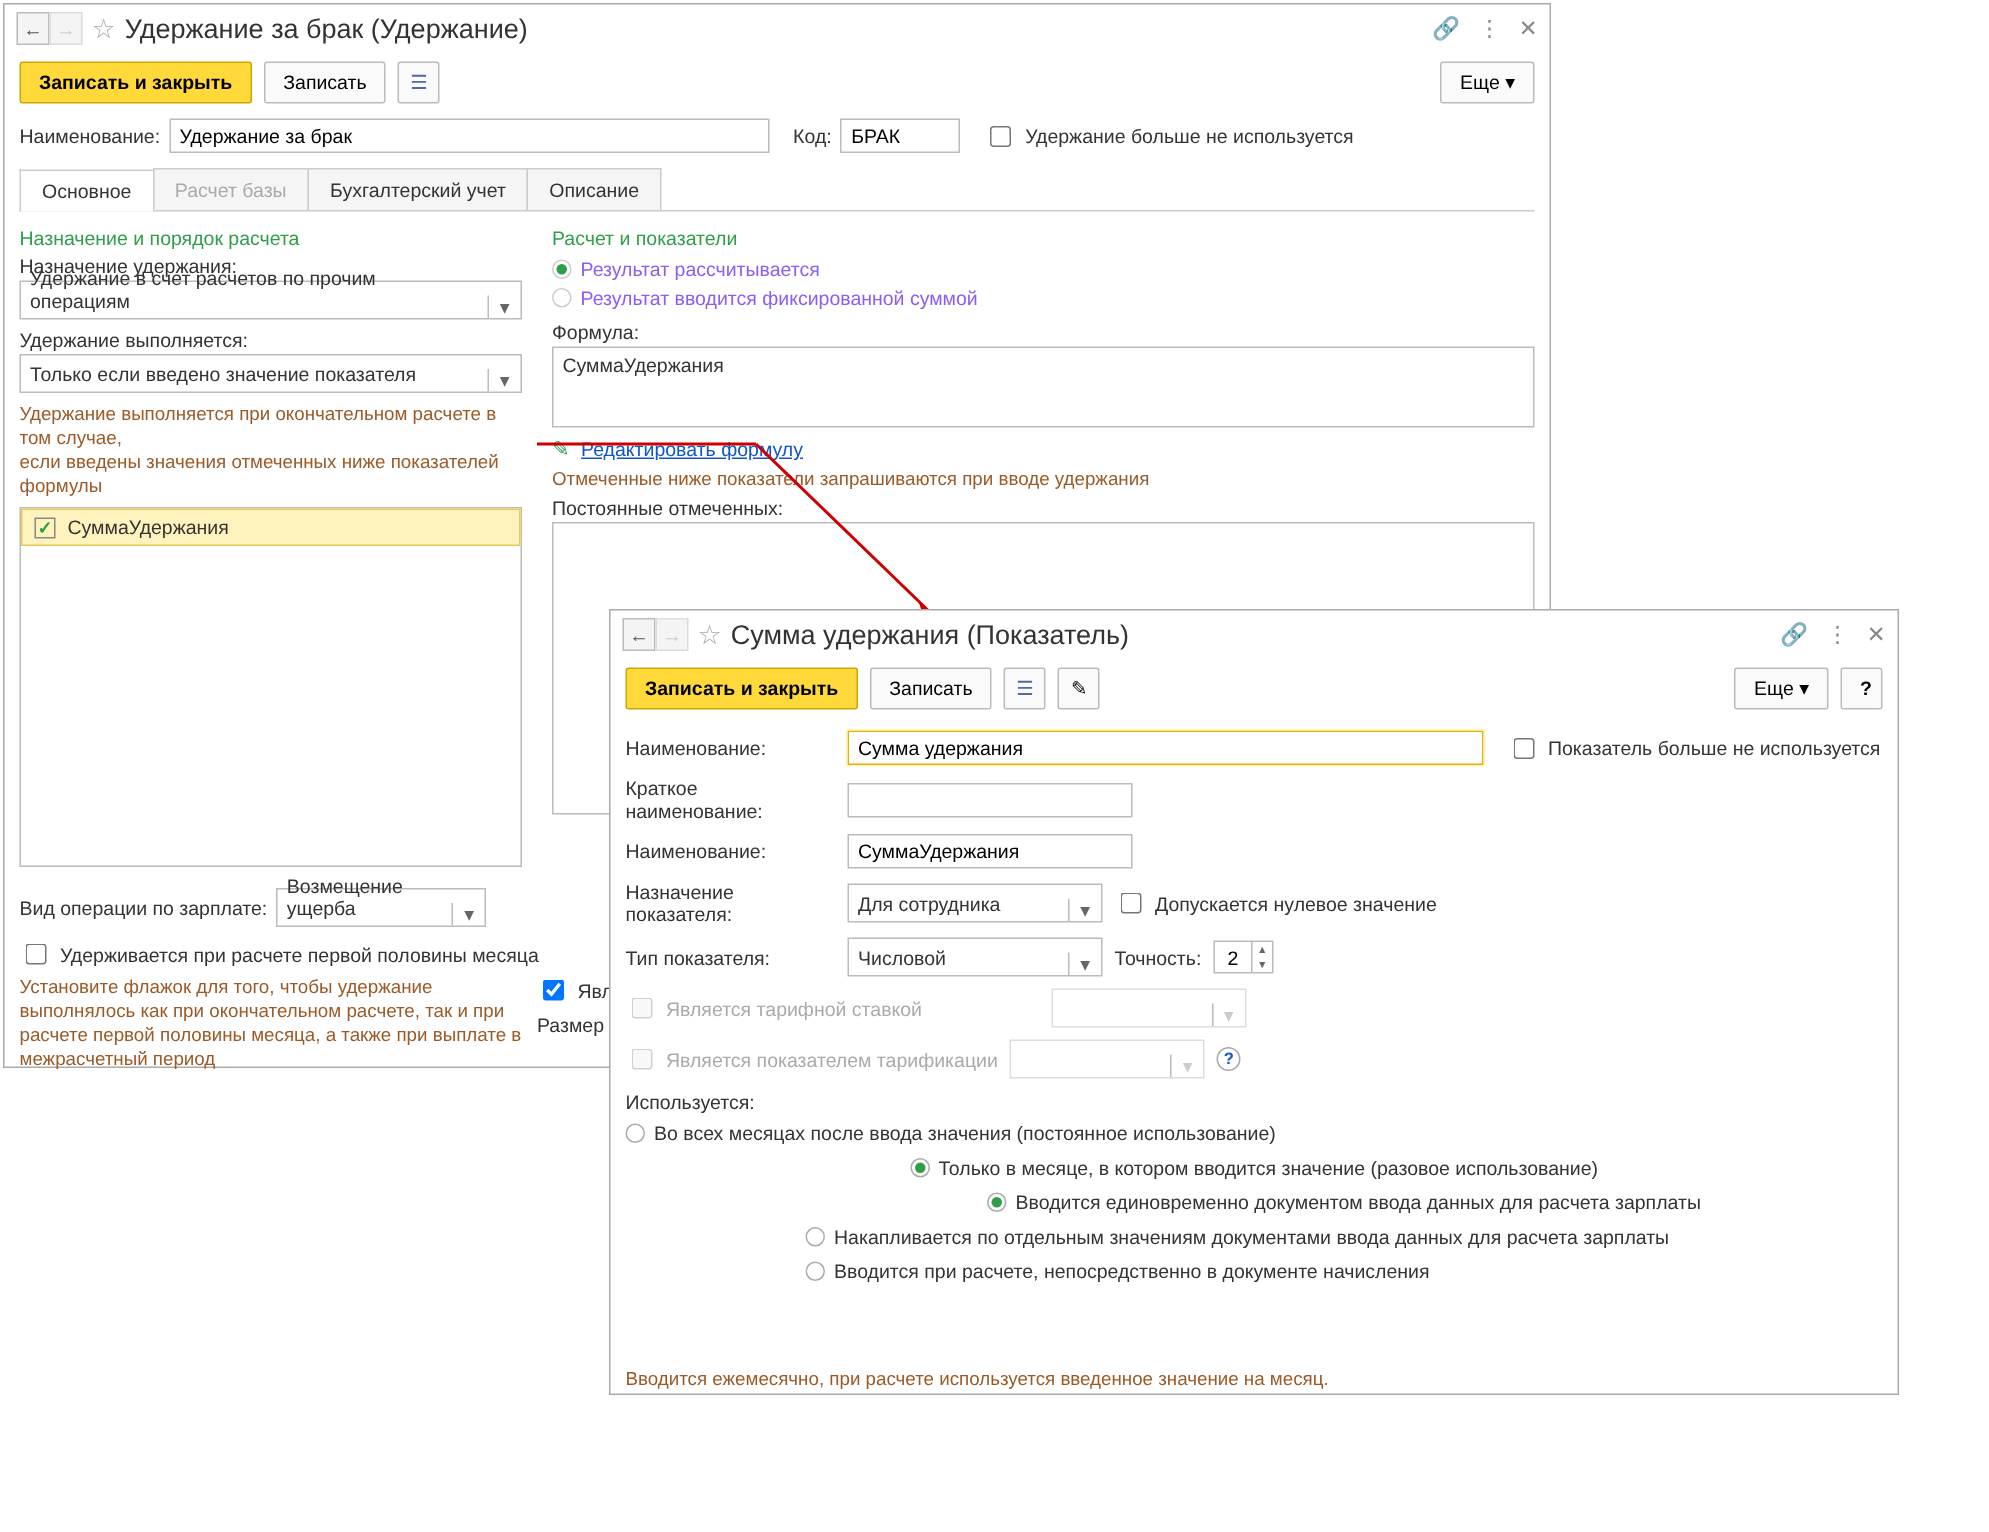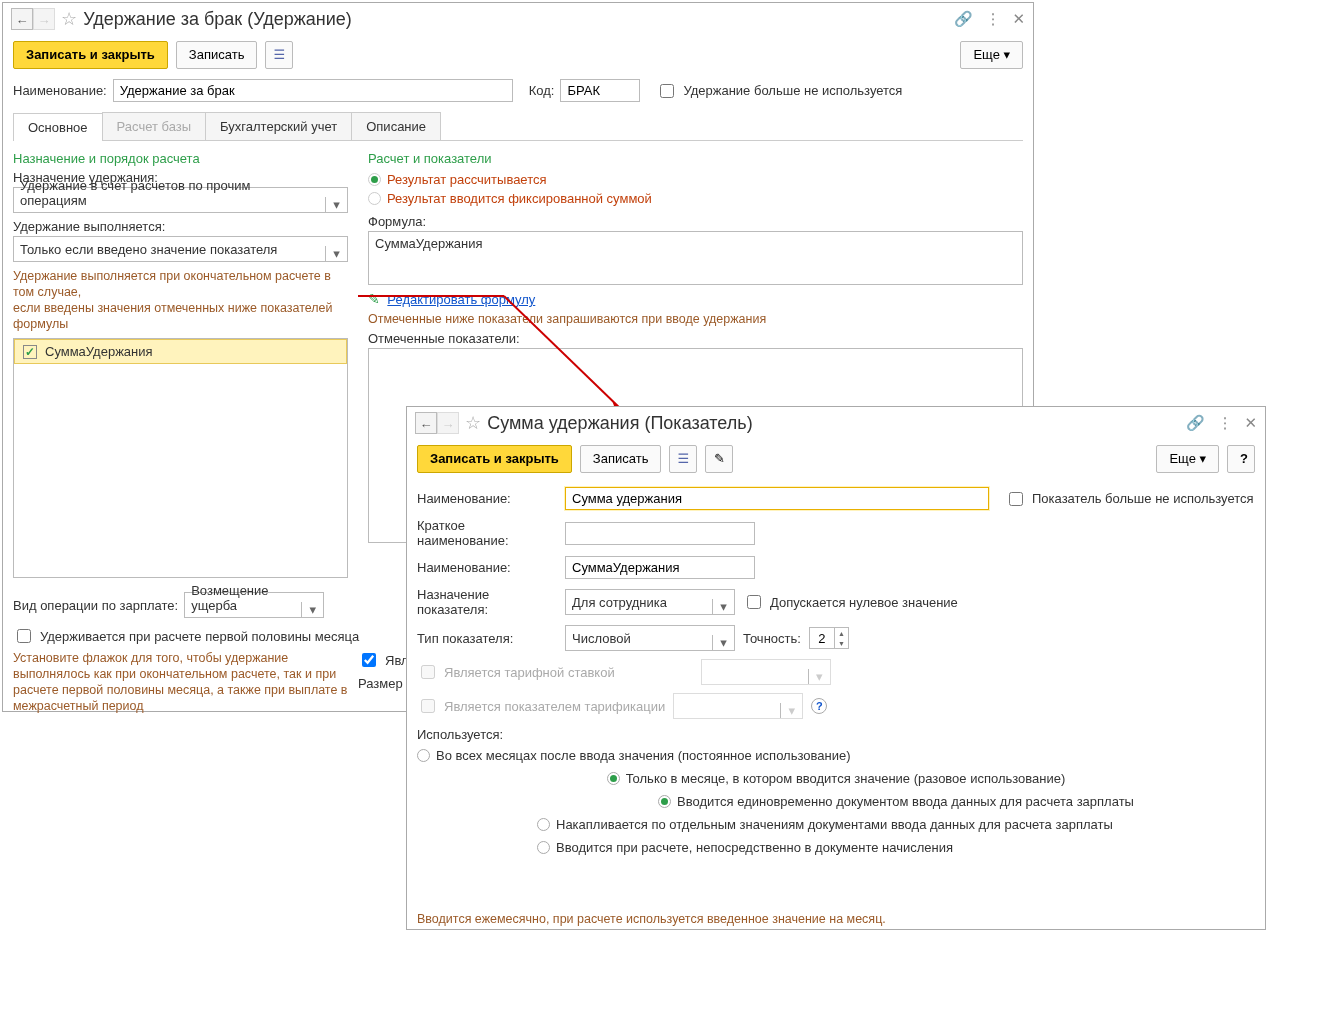--- a/index.html
+++ b/index.html
@@ -34,21 +34,21 @@
   .col.right { flex: 1; }
   .section-title { color: #2e9e4a; font-size: 13px; margin-bottom: 4px; }
   .select-wrap { display: flex; border: 1px solid #bbb; height: 26px; margin-top: 2px; margin-bottom:6px;align-items:flex-end;}
   .select-wrap .sel-text { flex: 1; padding: 4px 6px; }
   .select-wrap .sel-btn { width: 22px; border-left: 1px solid #bbb; display:flex; align-items:center; justify-content:center; color:#666;}
   .brown-text { color: #9b5a28; font-size: 12.5px; line-height: 16px; }
   .listbox { border: 1px solid #bbb; height: 240px; margin-top: 6px; }
   .list-item { padding: 4px 8px; display: flex; align-items: center; gap: 8px; }
   .list-item.checked { background: #fff3bd; border: 1px solid #e8c95a; margin: 0; }
   .chk-mark { width: 14px; height: 14px; border: 1px solid #888; display:inline-flex; align-items:center; justify-content:center; color:#2e9e4a; font-size:12px; font-weight:bold;}
-  .radio-line { display: flex; align-items: center; gap: 6px; color: #c2410c; padding: 2px 0;}
+  .radio-line { display: flex; align-items: center; gap: 6px; color: #8b5cf6; padding: 2px 0;}
   .radio { width: 13px; height: 13px; border: 1px solid #aaa; border-radius: 50%; display:inline-flex; align-items:center; justify-content:center;}
   .radio.sel::after { content:""; width:7px; height:7px; background:#2e9e4a; border-radius:50%;}
   .radio-line.active { color: #333; justify-content: center; }
   .formula-box { border: 1px solid #bbb; height: 54px; padding: 4px 6px; margin-top: 2px;}
   .link-edit { color: #1155cc; text-decoration: underline; cursor: pointer; margin-left:4px;}
   .pencil { color:#2e9e4a; font-size:14px;}
   .const-box { border:1px solid #bbb; height:195px; margin-top:2px;}
   .footer-area { padding: 0px 10px 8px;}
   .w2-body { padding: 4px 10px;}
   .w2-row { display: flex; align-items: center; padding: 4px 0; gap: 8px;}
@@ -137,21 +137,21 @@
           <span class="radio" style="border-color:#ccc"></span>
           <span>Результат вводится фиксированной суммой</span>
         </div>
       <div class="label" style="margin-top:6px">Формула:</div>
       <div class="formula-box"><span>СуммаУдержания</span></div>
       <div style="margin-top:6px">
         <span class="pencil">✎</span>
         <span class="link-edit">Редактировать формулу</span>
       </div>
       <div class="brown-text" style="margin-top:4px">Отмеченные ниже показатели запрашиваются при вводе удержания</div>
-      <div class="label" style="margin-top:4px">Отмеченные показатели:</div>
+      <div class="label" style="margin-top:4px">Постоянные отмеченных:</div>
       <div class="const-box"></div>
     </div>
   </div>
   <div class="footer-area">
     <div class="form-row" style="padding-left:0">
       <span class="label">Вид операции по зарплате:</span>
       <div class="select-wrap" style="width:140px; margin:0">
         <div class="sel-text">Возмещение ущерба</div>
         <div class="sel-btn">▾</div>
       </div>

